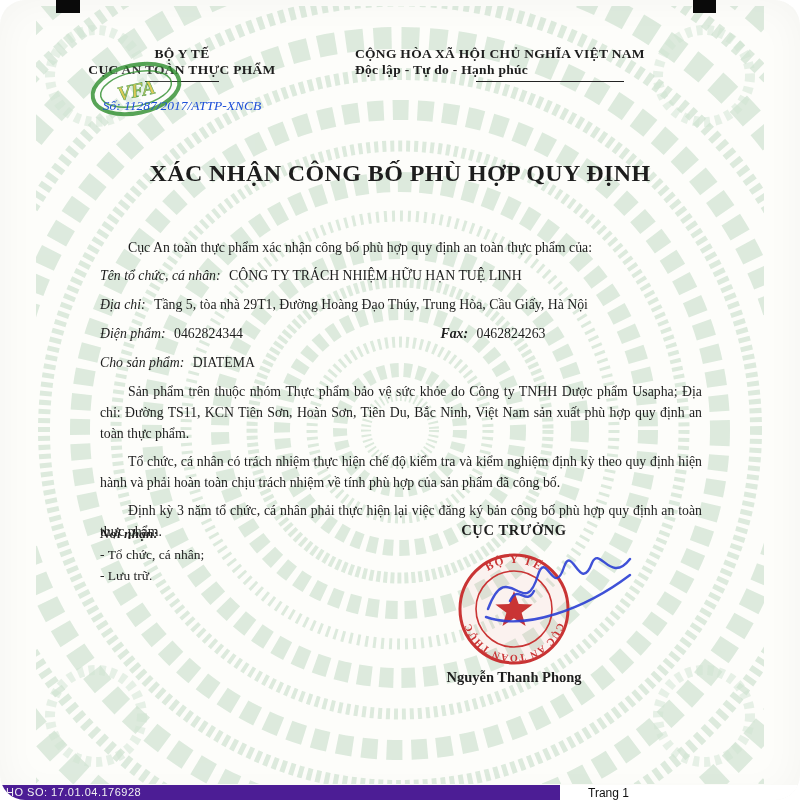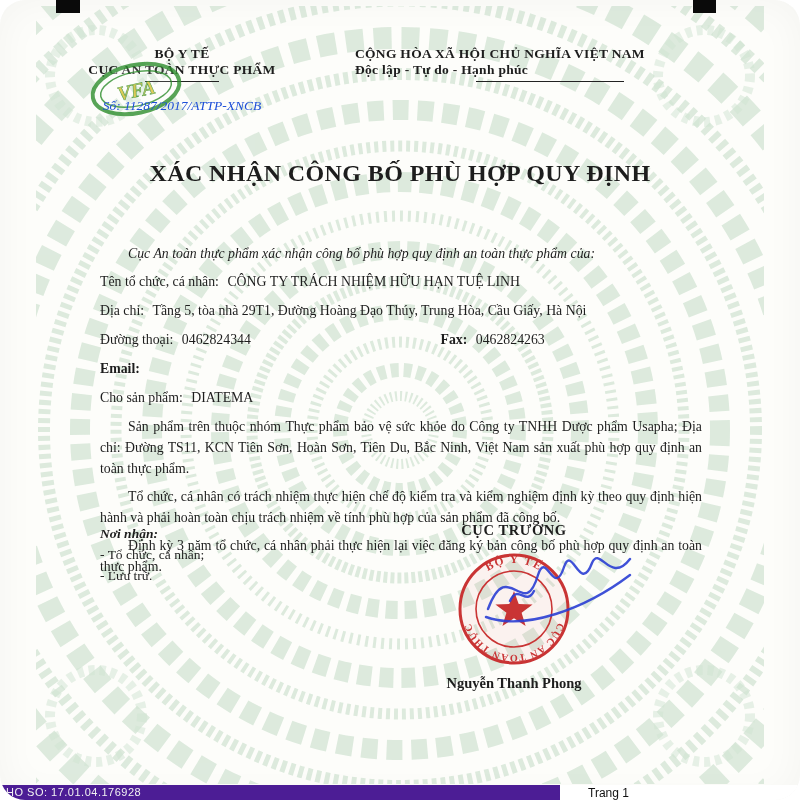--- a/index.html
+++ b/index.html
@@ -25,36 +25,36 @@
   .rule-right{width:148px;}
   .doc-number{position:relative;z-index:2;font-style:italic;font-size:13.5px;margin-top:16px;color:#1d4ed8;}
   .place-date{font-style:italic;font-size:13.5px;margin-top:17px;}
   .vfa-logo{position:absolute;left:22px;top:12px;z-index:1;opacity:0.8;transform:rotate(-12deg);}
 
   
   .title{position:absolute;left:0;top:156px;width:800px;text-align:center;font-weight:bold;font-size:24px;letter-spacing:0.4px;line-height:1.45;z-index:2;font-family:Liberation Serif, serif;}
 
   
   .body{position:absolute;left:100px;top:232px;width:602px;font-size:13.8px;line-height:1.52;z-index:2;text-align:justify;}
-  .intro{margin:12px 0 7px 0;text-indent:28px;font-style:italic;}
+  .intro{margin:6px 0 7px 0;text-indent:28px;}
   .field{margin:0 0 8px 0;}
-  .lbl{}
+  .lbl{font-style:italic;}
   .val{margin-left:5px;}
   .pair-first{display:inline-block;width:337px;}
   .para{margin:0 0 7px 0;text-indent:28px;}
 
   
   .recipients{position:absolute;left:100px;top:524px;font-size:13.5px;line-height:1.55;z-index:2;}
   .recipients-title{font-weight:bold;font-style:italic;}
   .sign-block{position:absolute;left:402px;top:522px;width:224px;text-align:center;z-index:2;}
   .signer-title{font-weight:bold;font-size:14.5px;letter-spacing:0.6px;}
   .stamp-wrap{position:relative;width:120px;height:120px;margin:10px auto 0;}
   .stamp-svg{position:absolute;left:0;top:0;}
   .signature-svg{position:absolute;left:26px;top:-6px;z-index:3;}
-  .signer-name{font-weight:bold;font-size:14.5px;margin-top:6px;}
+  .signer-name{font-weight:bold;font-size:14.5px;}
 
   
   .bottom-strip{position:absolute;left:0;bottom:0;width:800px;height:15px;display:flex;align-items:center;background:#ffffff;z-index:4;}
   .file-bar{width:560px;height:15px;background:#4c1d95;color:#f2f2f2;font-family:"Liberation Sans",sans-serif;font-size:11px;line-height:15px;padding-left:6px;box-sizing:border-box;letter-spacing:0.5px;}
   .page-num{margin-left:28px;font-family:"Liberation Sans",sans-serif;font-size:12px;color:#111;}
 </style>
 </head>
 <body>
 
 <div class="page">
@@ -125,33 +125,29 @@
         <span class="val">CÔNG TY TRÁCH NHIỆM HỮU HẠN TUỆ LINH</span>
       </p>
 
       <p class="field">
         <span class="lbl">Địa chỉ:</span>
         <span class="val">Tầng 5, tòa nhà 29T1, Đường Hoàng Đạo Thúy, Trung Hòa, Cầu Giấy, Hà Nội</span>
       </p>
 
       <p class="field">
         <span class="pair-first">
-          <span class="lbl">Đường thoại:</span>
+          <span class="lbl">Điện phẩm:</span>
           <span class="val">0462824344</span>
         </span>
         <span>
           <span class="lbl" style="font-weight:bold">Fax:</span>
           <span class="val">0462824263</span>
         </span>
       </p>
 
-      <p class="field">
-        <span class="lbl" style="font-weight:bold">Email:</span>
-        <span class="val"></span>
-      </p>
 
       <p class="field">
         <span class="lbl">Cho sản phẩm:</span>
         <span class="val">DIATEMA</span>
       </p>
 
       <p class="para">Sản phẩm trên thuộc nhóm Thực phẩm bảo vệ sức khỏe do Công ty TNHH Dược phẩm Usapha; Địa chỉ: Đường TS11, KCN Tiên Sơn, Hoàn Sơn, Tiên Du, Bắc Ninh, Việt Nam sản xuất phù hợp quy định an toàn thực phẩm.</p>
       <p class="para">Tổ chức, cá nhân có trách nhiệm thực hiện chế độ kiểm tra và kiểm nghiệm định kỳ theo quy định hiện hành và phải hoàn toàn chịu trách nhiệm về tính phù hợp của sản phẩm đã công bố.</p>
       <p class="para">Định kỳ 3 năm tổ chức, cá nhân phải thực hiện lại việc đăng ký bản công bố phù hợp quy định an toàn thực phẩm.</p>
     </div>

